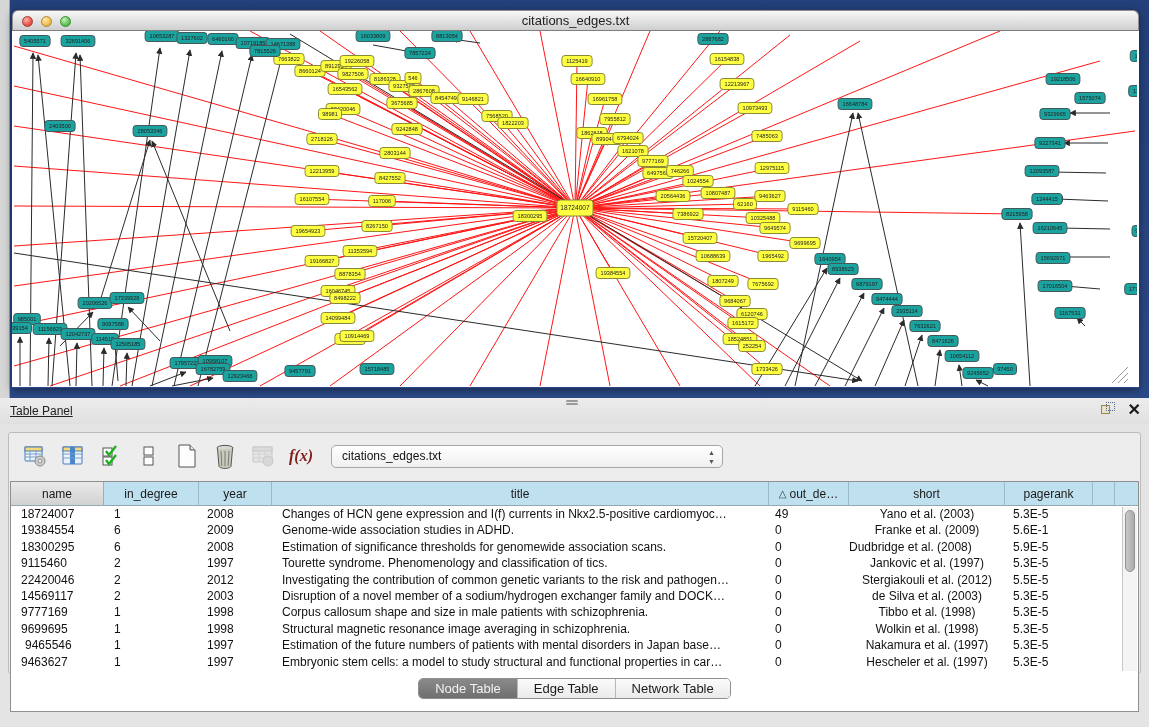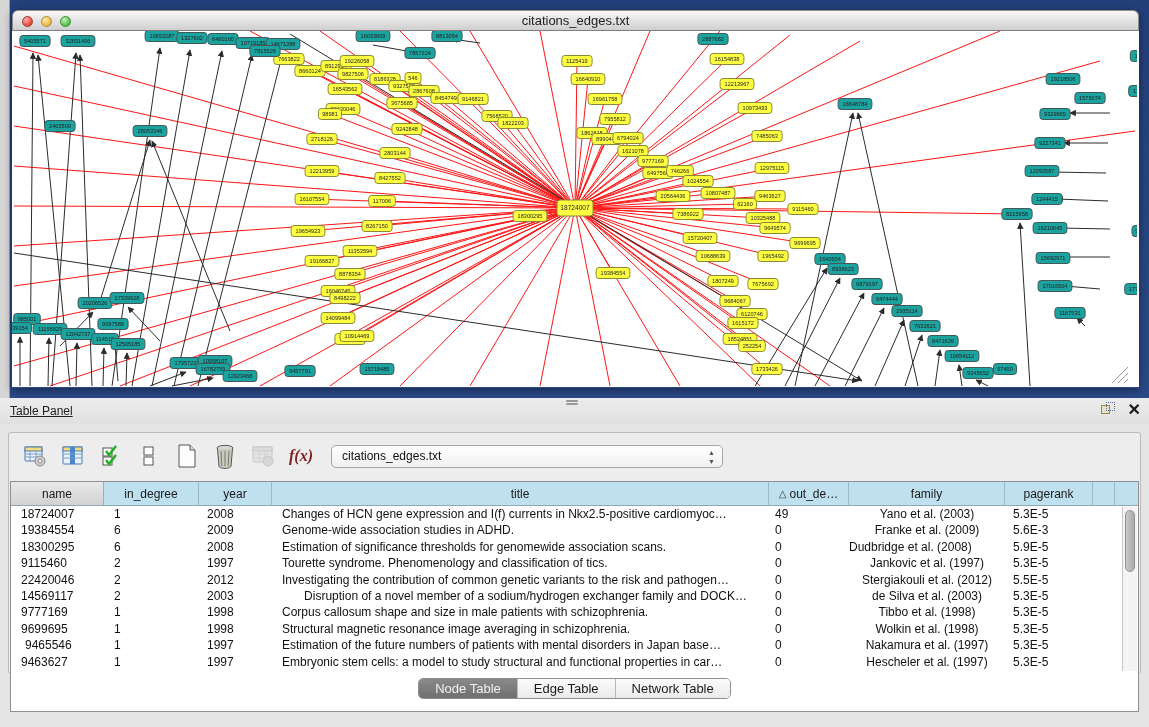--- a/index.html
+++ b/index.html
@@ -613,21 +613,21 @@
             <span>year</span>
           </div>
           <div class="th" style="width: 497px;">
             <span>title</span>
           </div>
           <div class="th" style="width: 80px;">
             <span class="sort">△</span>
             <span>out_de…</span>
           </div>
           <div class="th" style="width: 156px;">
-            <span>family</span>
+            <span>short</span>
           </div>
           <div class="th" style="width: 88px;">
             <span>pagerank</span>
           </div>
           <div class="th" style="width: 22px;">
             <span></span>
           </div>
         </div>
       <div class="tbody" id="tbody">
           <div class="trow">
@@ -639,21 +639,21 @@
             <div class="td" style="width: 156px; text-align: center;">Yano et al. (2003)</div>
             <div class="td" style="width: 88px; padding-left: 8px;">5.3E-5</div>
           </div>
           <div class="trow">
             <div class="td" style="width: 93px; padding-left: 10px;">19384554</div>
             <div class="td" style="width: 95px; padding-left: 10px;">6</div>
             <div class="td" style="width: 73px; padding-left: 8px;">2009</div>
             <div class="td" style="width: 497px; padding-left: 10px;">Genome-wide association studies in ADHD.</div>
             <div class="td" style="width: 80px; padding-left: 6px;">0</div>
             <div class="td" style="width: 156px; text-align: center;">Franke et al. (2009)</div>
-            <div class="td" style="width: 88px; padding-left: 8px;">5.6E-3</div>
+            <div class="td" style="width: 88px; padding-left: 8px;">5.6E-1</div>
           </div>
           <div class="trow">
             <div class="td" style="width: 93px; padding-left: 10px;">18300295</div>
             <div class="td" style="width: 95px; padding-left: 10px;">6</div>
             <div class="td" style="width: 73px; padding-left: 8px;">2008</div>
             <div class="td" style="width: 497px; padding-left: 10px;">Estimation of significance thresholds for genomewide association scans.</div>
             <div class="td" style="width: 80px; padding-left: 6px;">0</div>
             <div class="td" style="width: 156px; text-align: left;">Dudbridge et al. (2008)</div>
             <div class="td" style="width: 88px; padding-left: 8px;">5.9E-5</div>
           </div>
@@ -672,21 +672,21 @@
             <div class="td" style="width: 73px; padding-left: 8px;">2012</div>
             <div class="td" style="width: 497px; padding-left: 10px;">Investigating the contribution of common genetic variants to the risk and pathogen…</div>
             <div class="td" style="width: 80px; padding-left: 6px;">0</div>
             <div class="td" style="width: 156px; text-align: center;">Stergiakouli et al. (2012)</div>
             <div class="td" style="width: 88px; padding-left: 8px;">5.5E-5</div>
           </div>
           <div class="trow">
             <div class="td" style="width: 93px; padding-left: 10px;">14569117</div>
             <div class="td" style="width: 95px; padding-left: 10px;">2</div>
             <div class="td" style="width: 73px; padding-left: 8px;">2003</div>
-            <div class="td" style="width: 497px; padding-left: 10px; text-align: center;">Disruption of a novel member of a sodium/hydrogen exchanger family and DOCK…</div>
+            <div class="td" style="width: 497px; padding-left: 10px;">Disruption of a novel member of a sodium/hydrogen exchanger family and DOCK…</div>
             <div class="td" style="width: 80px; padding-left: 6px;">0</div>
             <div class="td" style="width: 156px; text-align: center;">de Silva et al. (2003)</div>
             <div class="td" style="width: 88px; padding-left: 8px;">5.3E-5</div>
           </div>
           <div class="trow">
             <div class="td" style="width: 93px; padding-left: 10px;">9777169</div>
             <div class="td" style="width: 95px; padding-left: 10px;">1</div>
             <div class="td" style="width: 73px; padding-left: 8px;">1998</div>
             <div class="td" style="width: 497px; padding-left: 10px;">Corpus callosum shape and size in male patients with schizophrenia.</div>
             <div class="td" style="width: 80px; padding-left: 6px;">0</div>

